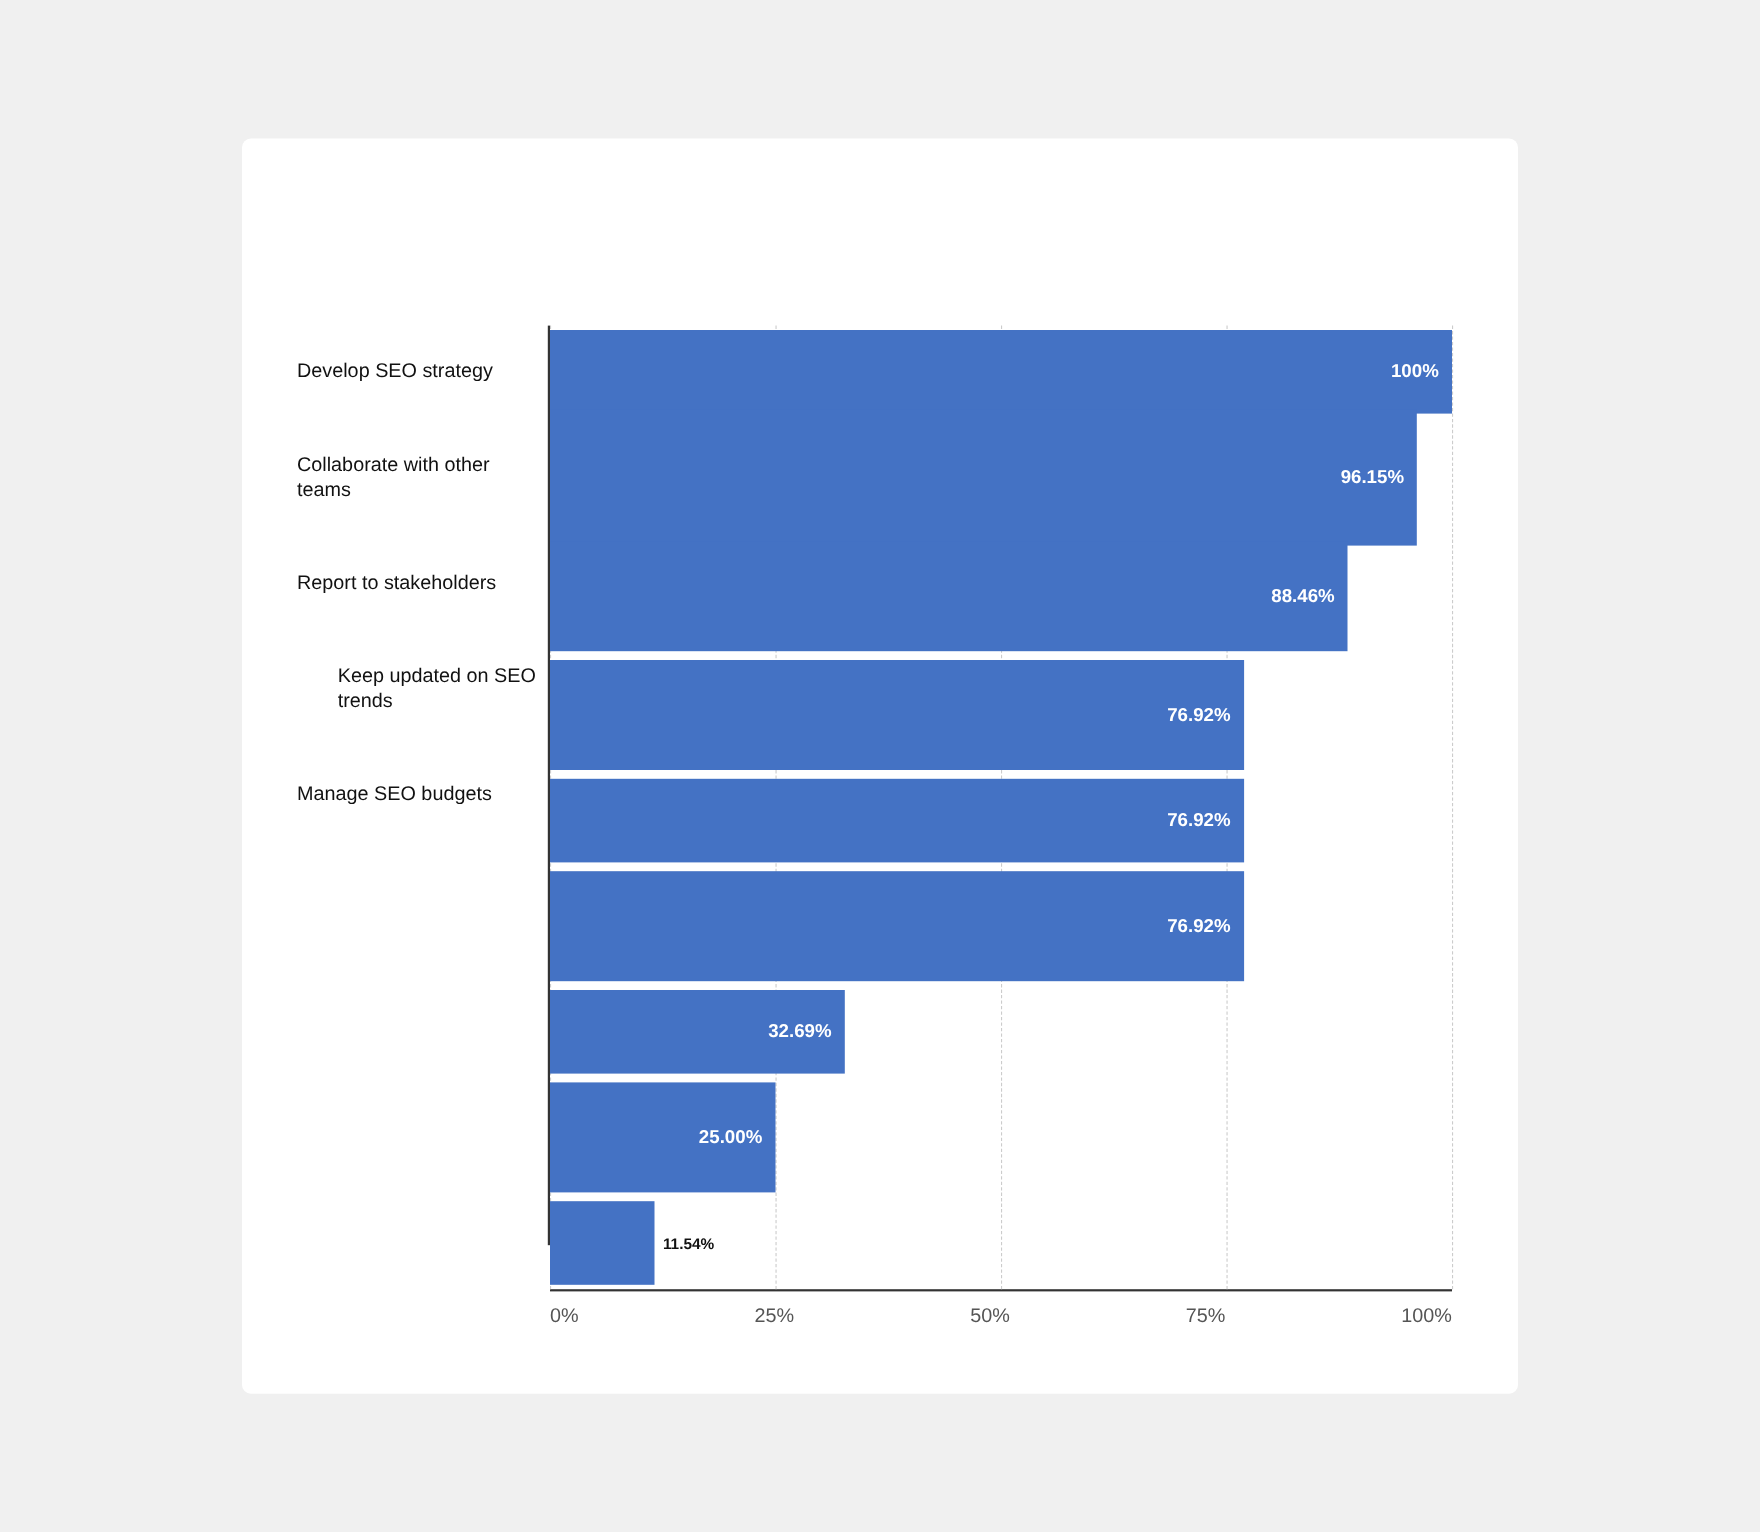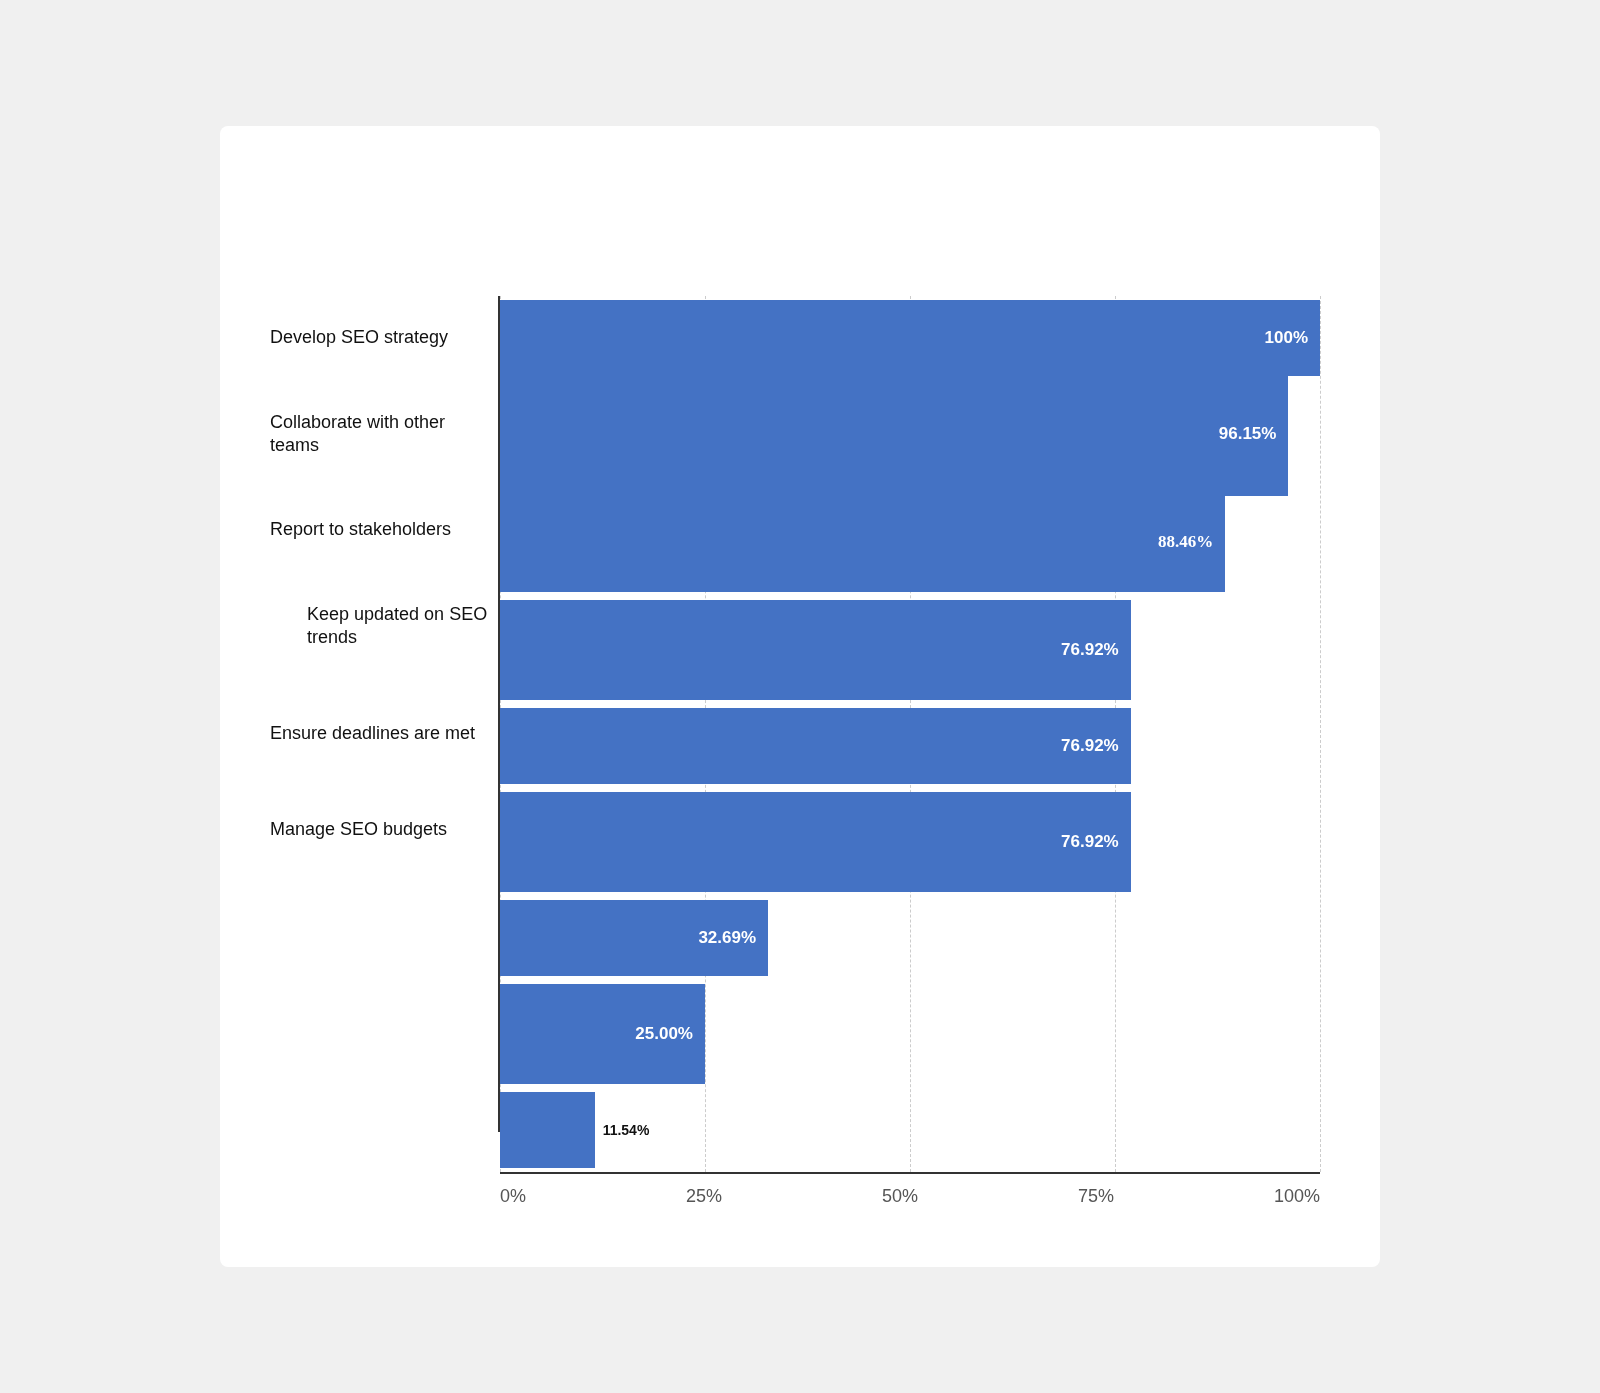--- a/index.html
+++ b/index.html
@@ -168,21 +168,20 @@
     <div style="position:relative; display:flex; flex-direction:column;">
 
       <div class="y-axis-line"></div>
 
       <div class="chart-body">
         <div class="y-labels" id="y-labels-container">
         <div class="y-label" style="height: 84px;">Develop SEO strategy</div>
             <div class="y-label" style="height: 108px;">Collaborate with other teams</div>
             <div class="y-label" style="height: 84px;">Report to stakeholders</div>
             <div class="y-label" style="height: 108px; margin-left: 37px;">Keep updated on SEO trends</div>
-            <div class="y-label" style="height: 108px;">Ensure deadlines are met</div>
             <div class="y-label" style="height: 84px;">Manage SEO budgets</div>
           </div>
         <div class="bars-and-grid" id="bars-container">
 
           <div class="grid-lines">
             <div class="grid-line" style="left:0%"></div>
             <div class="grid-line" style="left:25%"></div>
             <div class="grid-line" style="left:50%"></div>
             <div class="grid-line" style="left:75%"></div>
             <div class="grid-line" style="left:100%"></div>
@@ -196,21 +195,21 @@
             </div>
             <div class="bar-row" style="height: 108px;">
               <div class="bar-wrapper" style="align-items: center;">
                 <div class="bar" style="width: 96.15%; height: 124px;">
                   <span class="bar-label">96.15%</span>
                 </div>
               </div>
             </div>
             <div class="bar-row" style="height: 108px;">
               <div class="bar-wrapper" style="align-items: center;">
-                <div class="bar" style="width: 88.46%; height: 100px; font-family: Liberation Serif, serif;">
+                <div class="bar" style="width: 88.46%; height: 100px;">
                   <span class="bar-label">88.46%</span>
                 </div>
               </div>
             </div>
             <div class="bar-row" style="height: 108px;">
               <div class="bar-wrapper" style="align-items: center;">
                 <div class="bar" style="width: 76.92%; height: 100px;">
                   <span class="bar-label">76.92%</span>
                 </div>
               </div>

